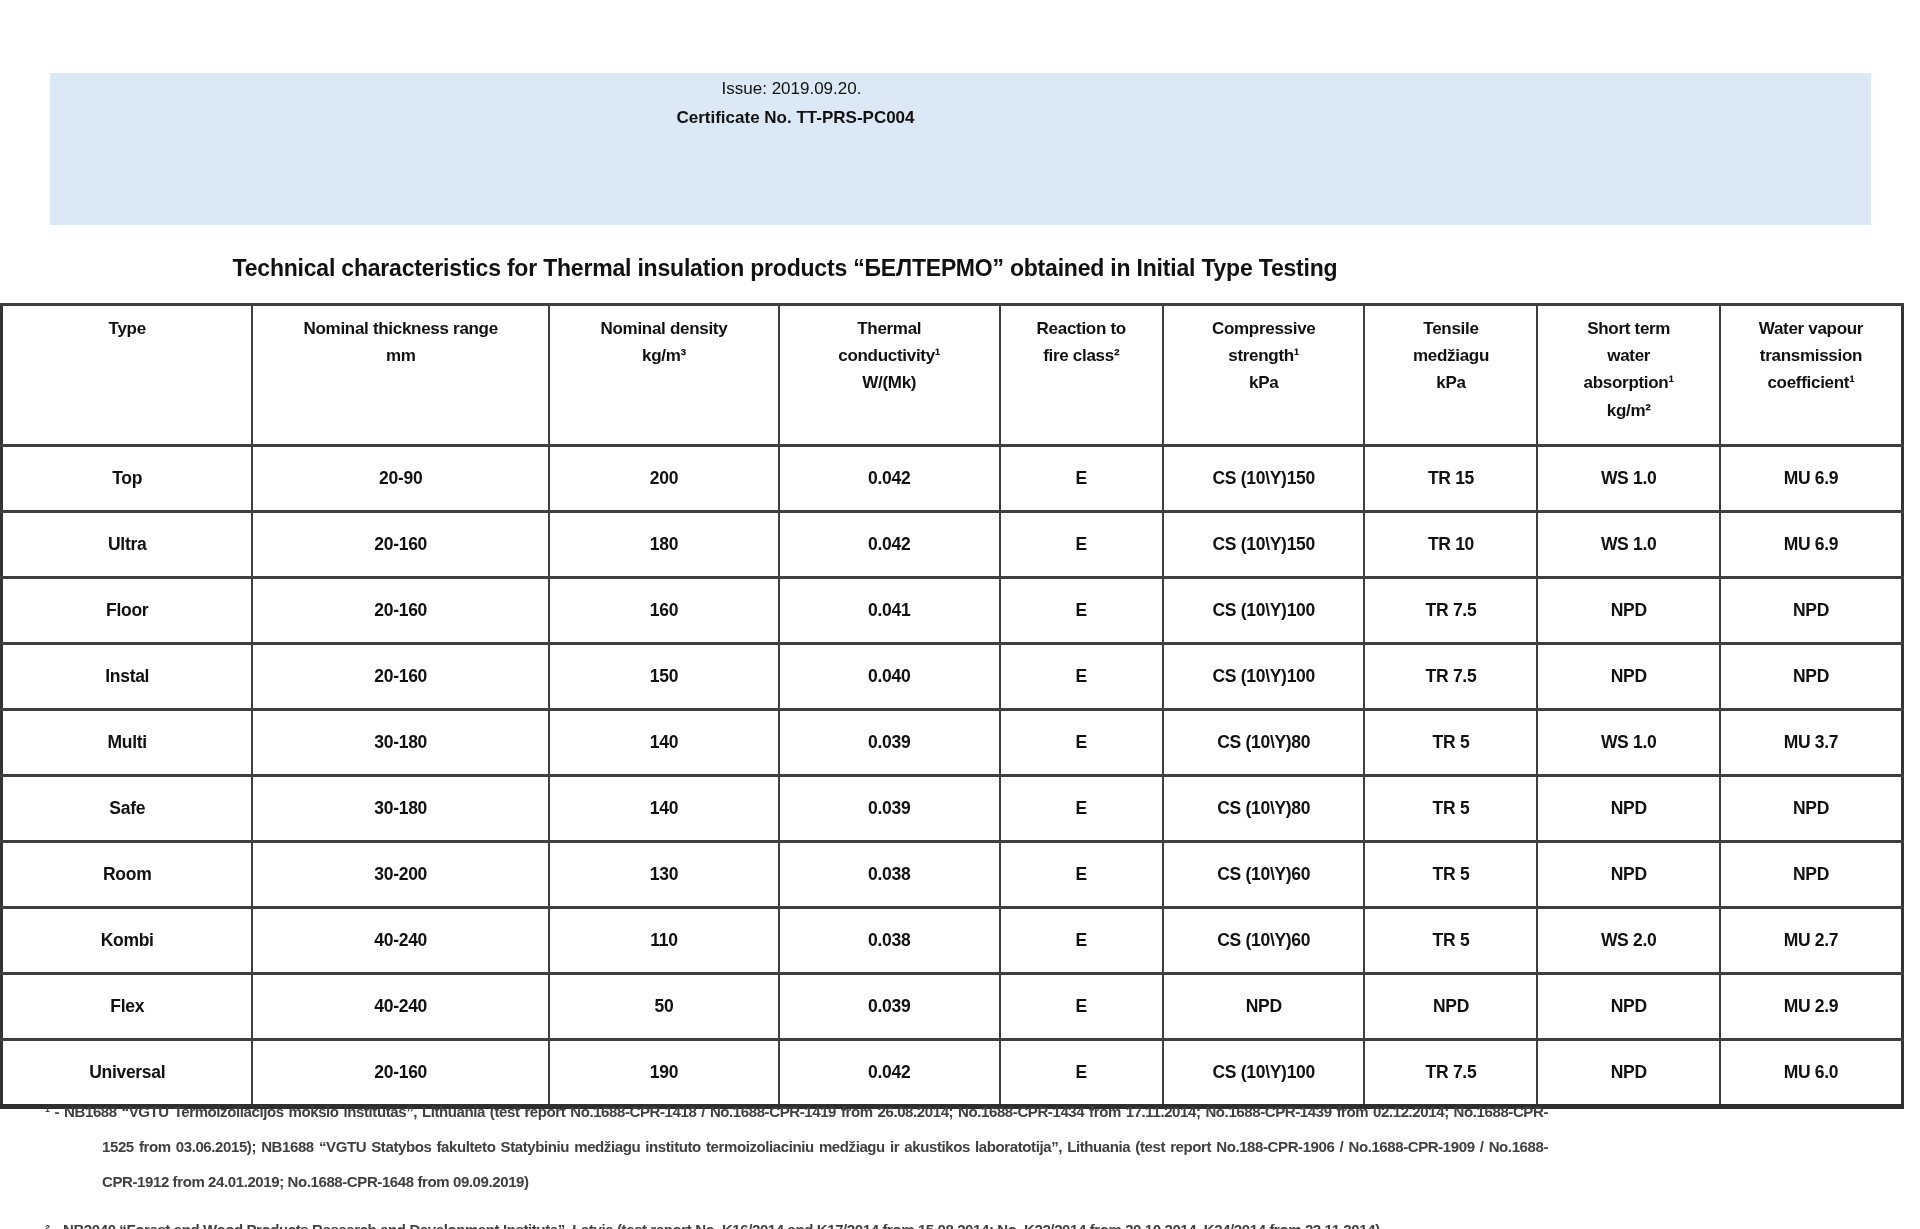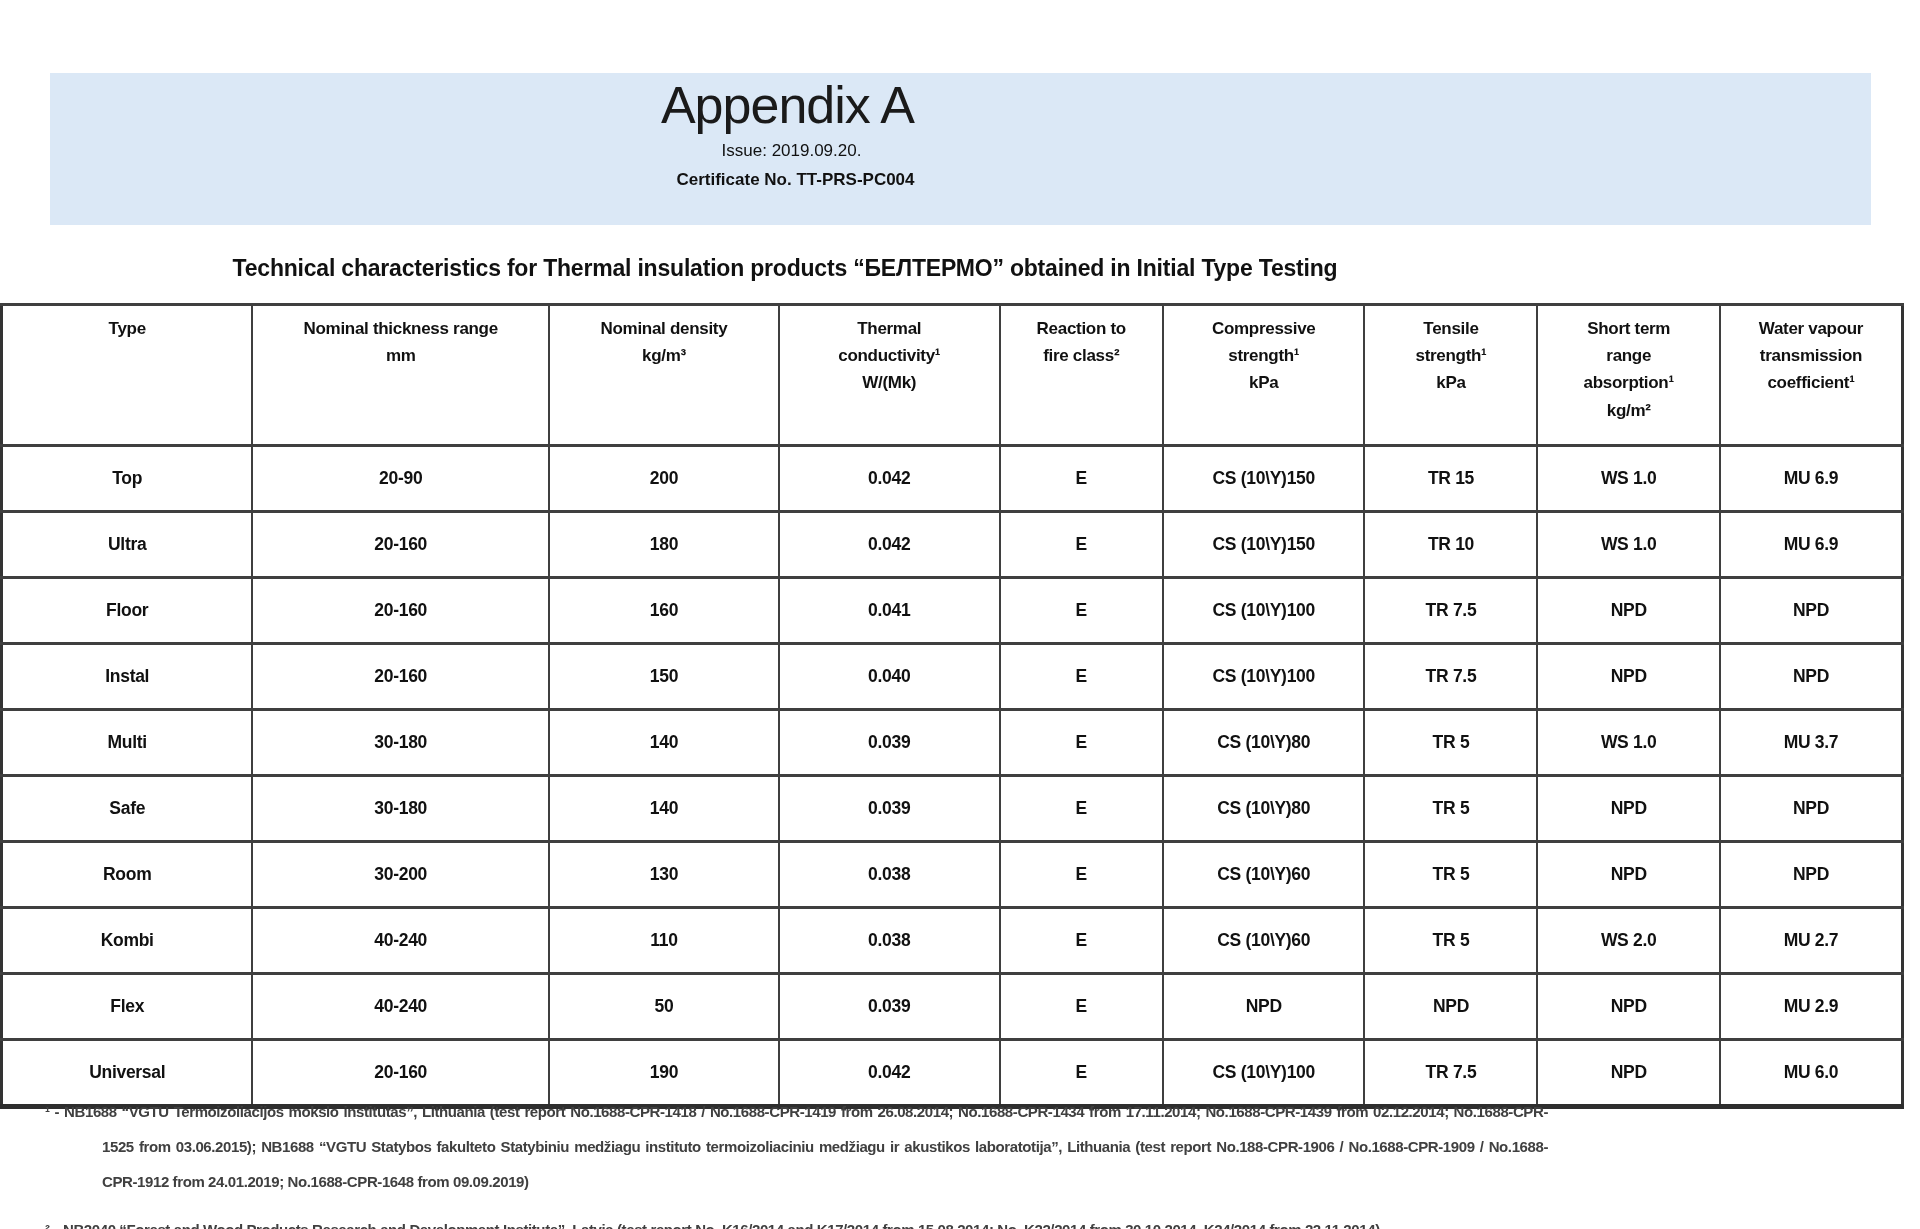--- a/index.html
+++ b/index.html
@@ -121,21 +121,20 @@
   }
   .fn-marker {
     margin-right: 5px;
   }
 </style>
 </head>
 <body>
 
 <div class="banner" style="background: rgb(219, 232, 246);">
   <div class="banner-text">
-    <h1 class="banner-title">Appendix A</h1>
     <p class="banner-issue">Issue: 2019.09.20.</p>
     <p class="banner-cert">Certificate No. TT-PRS-PC004</p>
   </div>
 </div>
 
 <div class="section-title">Technical characteristics for Thermal insulation products “БЕЛТЕРМО” obtained in Initial Type Testing</div>
 
 <table class="itt">
     <colgroup>
       <col style="width: 13.2%;">
@@ -157,24 +156,24 @@
 kg/m³</th>
         <th>Thermal
 conductivity¹
 W/(Mk)</th>
         <th>Reaction to
 fire class²</th>
         <th>Compressive
 strength¹
 kPa</th>
         <th>Tensile
-strength¹
+medžiagu
 kPa</th>
         <th>Short term
-range
+water
 absorption¹
 kg/m²</th>
         <th>Water vapour
 transmission
 coefficient¹</th>
       </tr>
     </thead>
     <tbody>
       <tr>
         <td>Top</td>

